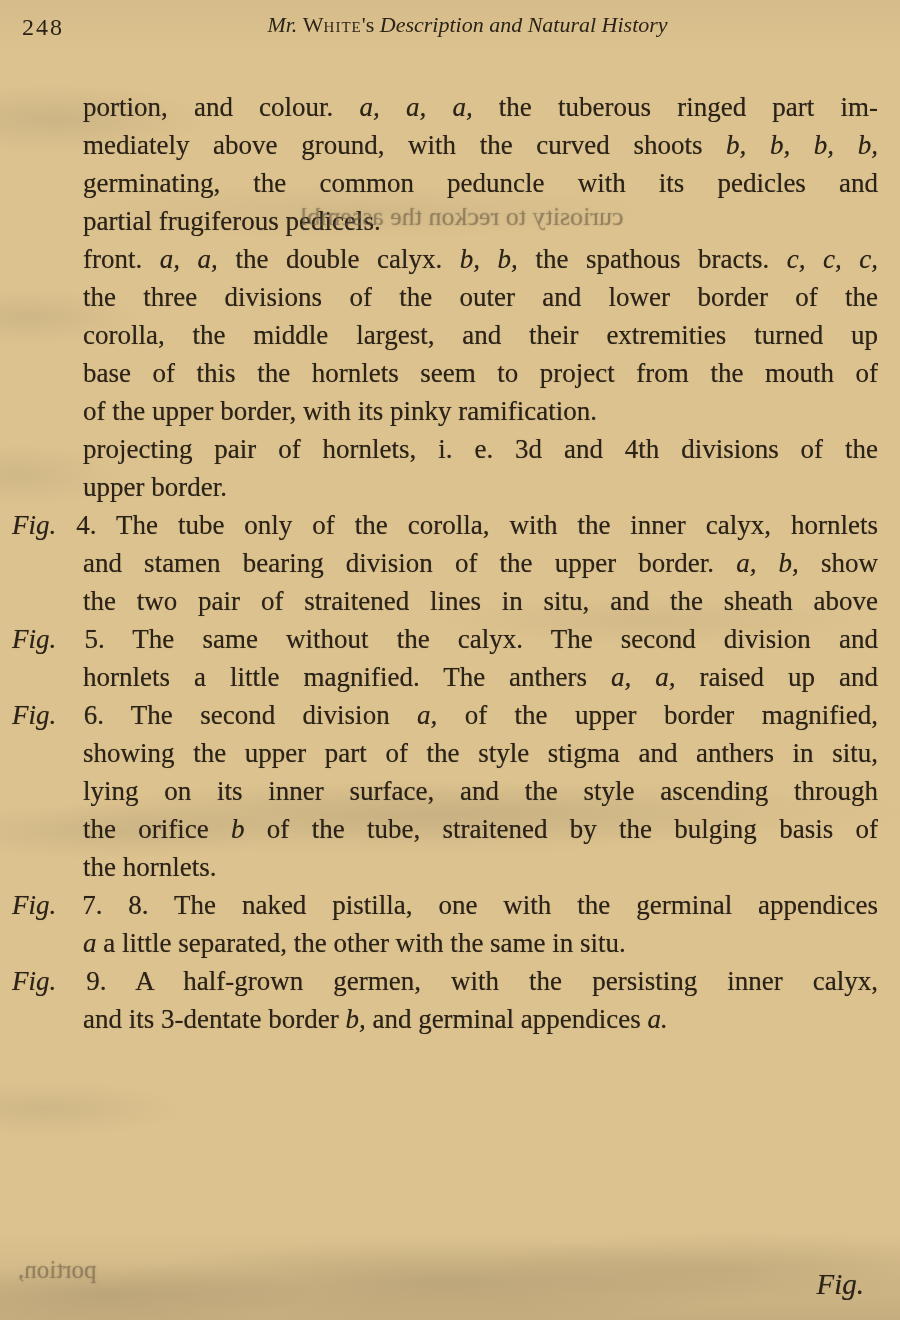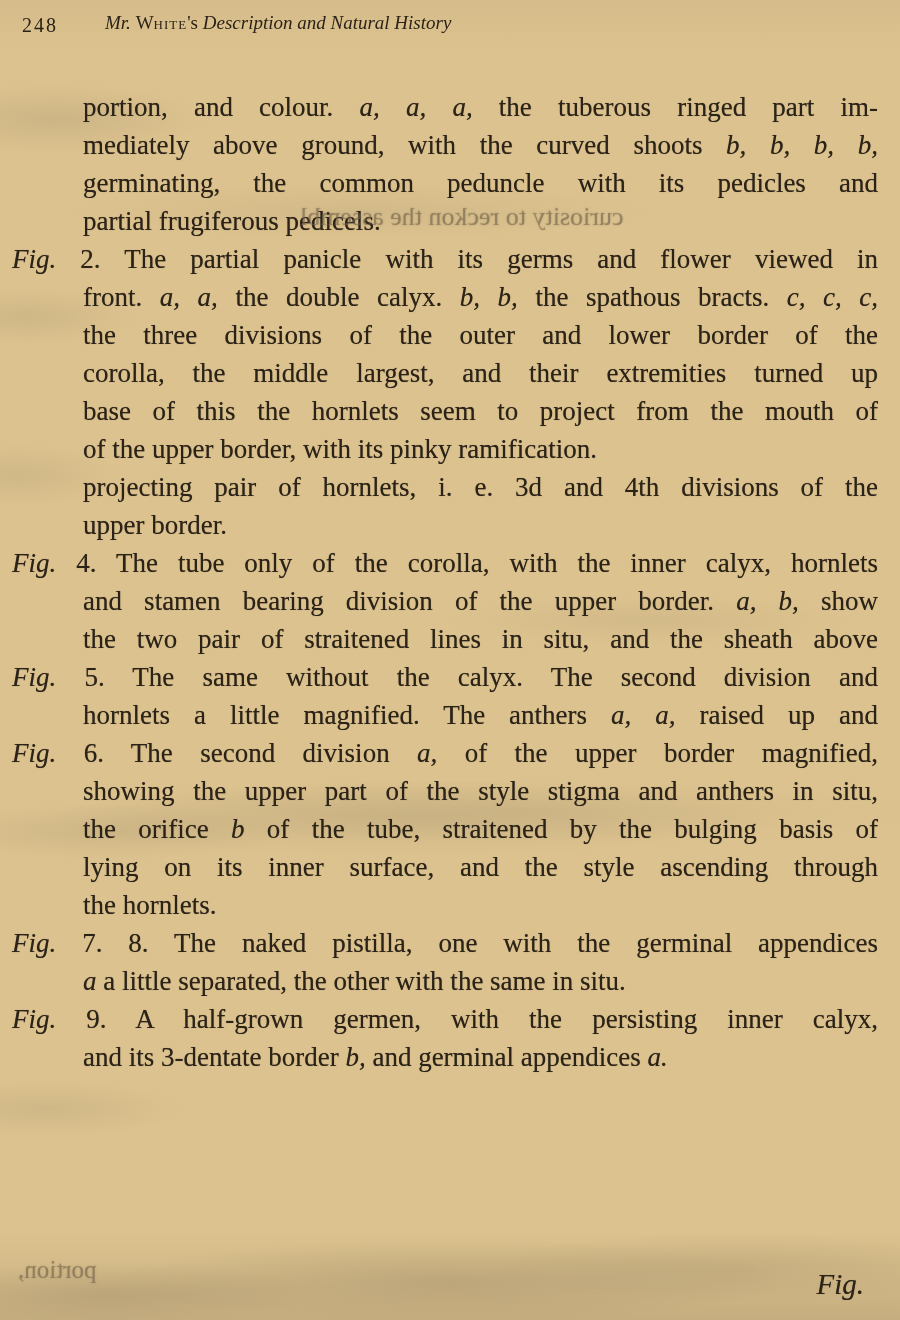--- a/index.html
+++ b/index.html
@@ -28,25 +28,25 @@
       radial-gradient(ellipse 620px 45px at 55% 61.5%,rgba(118,106,84,.10), transparent 70%),
       radial-gradient(ellipse 200px 40px at 5% 84%, rgba(118,106,84,.13), transparent 70%),
       radial-gradient(ellipse 480px 60px at 50% 97%,rgba(116,102,78,.22), transparent 70%),
       radial-gradient(ellipse 300px 45px at 12% 98%,rgba(116,102,78,.20), transparent 70%),
       radial-gradient(ellipse 360px 50px at 82% 96%,rgba(116,102,78,.16), transparent 70%),
       linear-gradient(to top, rgba(144,124,92,.30), rgba(144,124,92,.12) 45px, rgba(144,124,92,0) 90px),
       linear-gradient(to bottom, rgba(150,135,105,.10), rgba(150,135,105,0) 4%);
   }
   .pagenum{
     position:absolute;left:22px;top:14px;
-    font-size:20px;letter-spacing:2px;
+    font-size:24px;letter-spacing:2px;
   }
   .runhead{
     position:absolute;left:105px;right:70px;top:12px;
-    text-align:left;font-size:19px;font-style:italic;
+    text-align:center;font-size:22px;font-style:italic;
     white-space:nowrap;
   }
   .runhead .rom{font-style:normal;}
   .sc{font-variant:small-caps;letter-spacing:1px;}
   #body-text{
     position:absolute;left:12px;top:88px;width:866px;
     font-size:27px;line-height:38px;
     text-shadow:0 0 .7px rgba(43,35,24,.55);
   }
   .para{margin:0;}
@@ -79,21 +79,20 @@
   <div class="runhead"><span class="it">Mr. </span><span class="rom">W</span><span class="rom sc">hite</span><span class="rom">'s</span><span class="it"> Description and Natural History</span></div>
 
   <div id="body-text">
       <div class="para">
         <div class="line cont"><span>portion, and colour.  </span><span class="it">a, a, a,</span><span> the tuberous ringed part im-</span></div>
         <div class="line cont"><span>mediately above ground, with the curved shoots </span><span class="it">b, b, b, b,</span></div>
         <div class="line cont"><span>germinating, the common peduncle with its pedicles and</span></div>
         <div class="line cont lastline"><span>partial frugiferous pedicels.</span></div>
       </div>
       <div class="para">
-        <div class="line"><span class="it">Fig.</span><span> 2. The partial panicle with its germs and flower viewed in</span></div>
         <div class="line cont"><span>front. </span><span class="it">a, a,</span><span> the double calyx. </span><span class="it">b, b,</span><span> the spathous bracts. </span><span class="it">c, c, c,</span></div>
         <div class="line cont"><span>the three divisions of the outer and lower border of the</span></div>
         <div class="line cont"><span>corolla, the middle largest, and their extremities turned up</span></div>
         <div class="line cont"><span>base of this the hornlets seem to project from the mouth of</span></div>
         <div class="line cont lastline"><span>of the upper border, with its pinky ramification.</span></div>
       </div>
       <div class="para">
         <div class="line cont"><span>projecting pair of hornlets, i. e. 3d and 4th divisions of the</span></div>
         <div class="line cont lastline"><span>upper border.</span></div>
       </div>
@@ -102,22 +101,22 @@
         <div class="line cont"><span>and stamen bearing division of the upper border. </span><span class="it">a, b,</span><span> show</span></div>
         <div class="line cont"><span>the two pair of straitened lines in situ, and the sheath above</span></div>
       </div>
       <div class="para">
         <div class="line"><span class="it">Fig.</span><span> 5. The same without the calyx.  The second division and</span></div>
         <div class="line cont"><span>hornlets a little magnified.  The anthers </span><span class="it">a, a,</span><span> raised up and</span></div>
       </div>
       <div class="para">
         <div class="line"><span class="it">Fig.</span><span> 6. The second division </span><span class="it">a,</span><span> of the upper border magnified,</span></div>
         <div class="line cont"><span>showing the upper part of the style stigma and anthers in situ,</span></div>
+        <div class="line cont"><span>lying on its inner surface, and the style ascending through</span></div>
         <div class="line cont"><span>the orifice </span><span class="it">b</span><span> of the tube, straitened by the bulging basis of</span></div>
-        <div class="line cont"><span>lying on its inner surface, and the style ascending through</span></div>
         <div class="line cont lastline"><span>the hornlets.</span></div>
       </div>
       <div class="para">
         <div class="line"><span class="it">Fig.</span><span> 7. 8. The naked pistilla, one with the germinal appendices</span></div>
         <div class="line cont lastline"><span class="it">a</span><span> a little separated, the other with the same in situ.</span></div>
       </div>
       <div class="para">
         <div class="line"><span class="it">Fig.</span><span> 9. A half-grown germen, with the persisting inner calyx,</span></div>
         <div class="line cont lastline"><span>and its 3-dentate border </span><span class="it">b,</span><span> and germinal appendices </span><span class="it">a.</span></div>
       </div>

